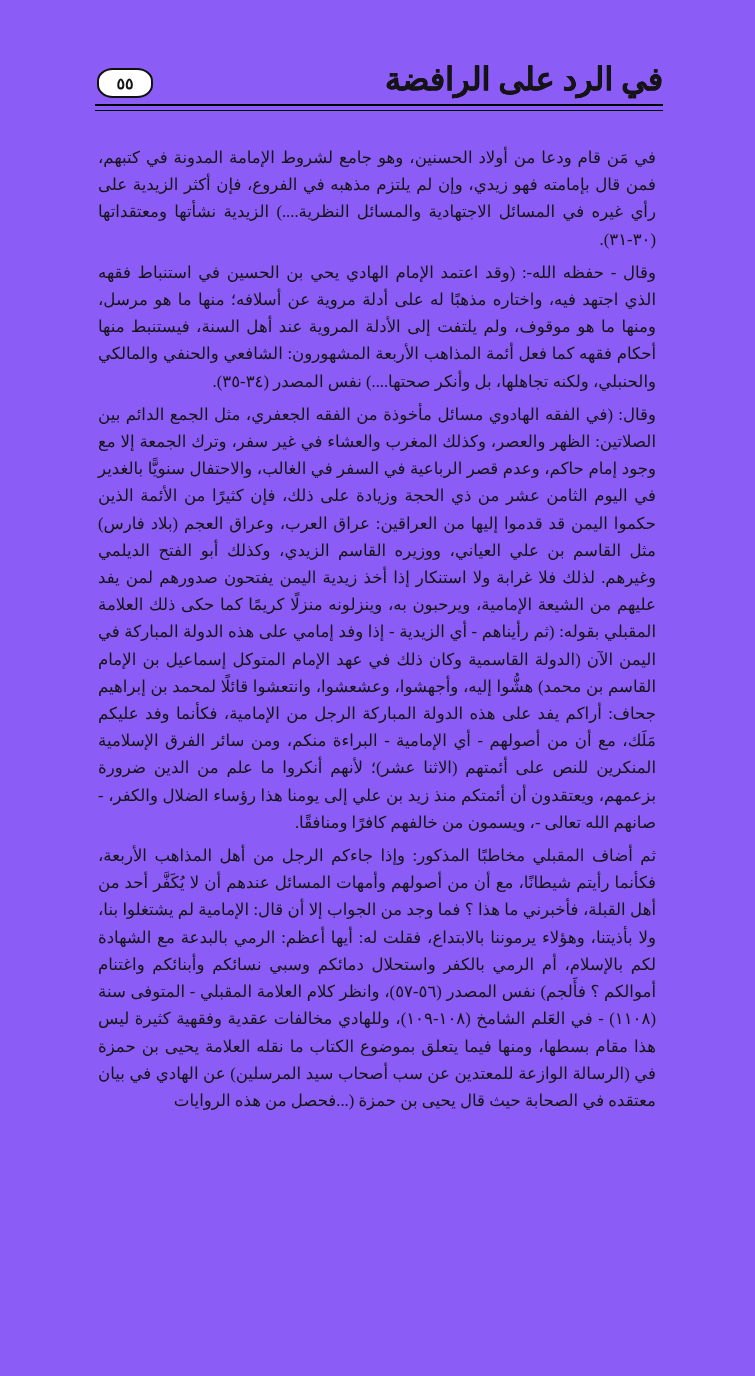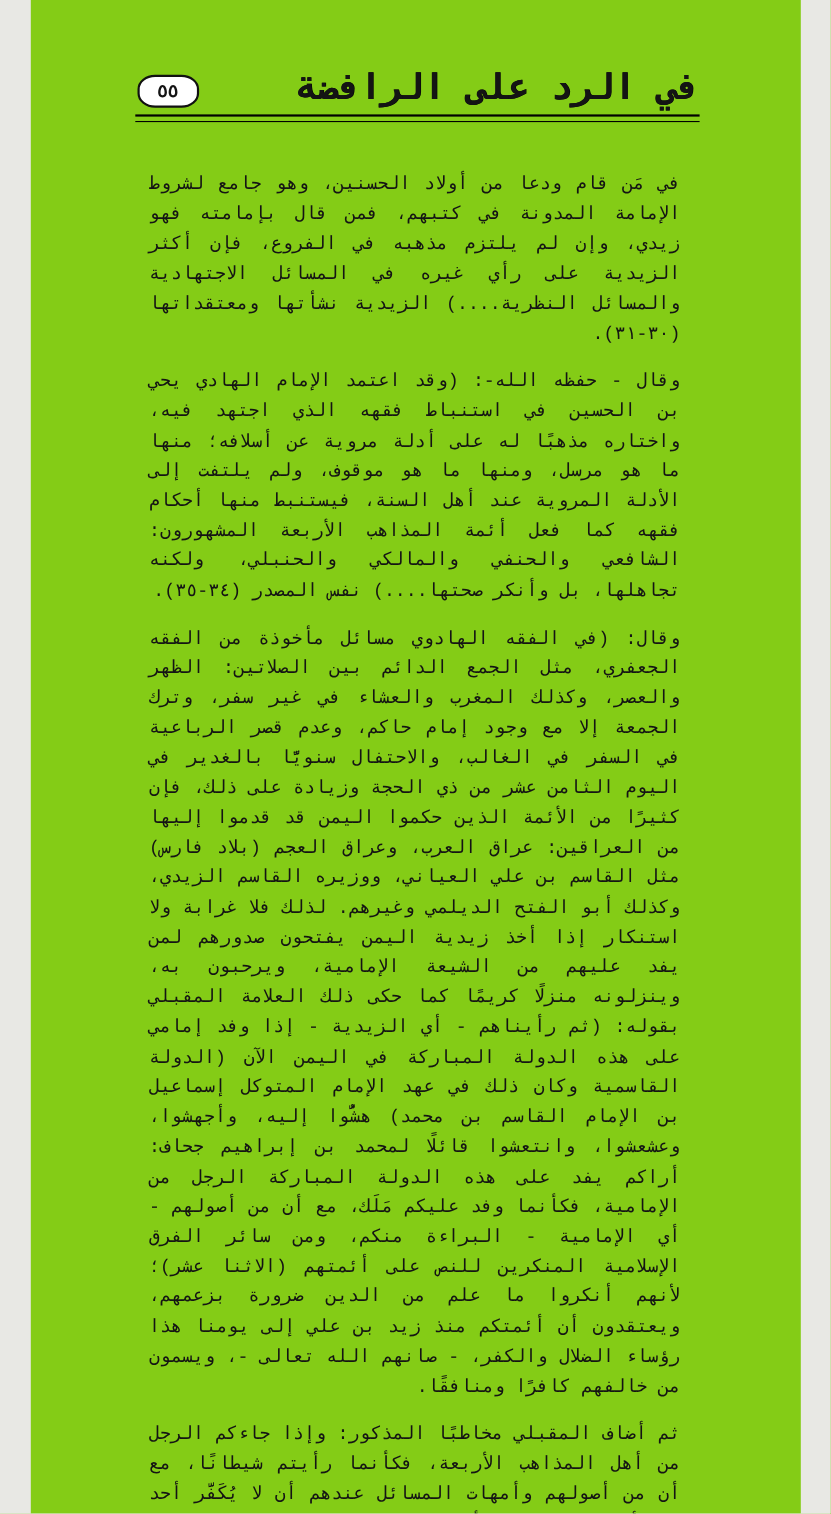--- a/index.html
+++ b/index.html
@@ -2,26 +2,26 @@
 <html lang="ar"><head>
 <meta charset="utf-8">
 <style>
   html, body {
     margin: 0;
     padding: 0;
     background: #e8e8e4;
   }
   .page {
     position: relative;
-    width: 700px;
+    width: 755px;
     height: 1376px;
     margin: 0 auto;
-    background: #84cc16;
+    background: #8b5cf6;
     box-sizing: border-box;
-    font-family: Liberation Mono, monospace;
+    font-family: Liberation Serif, serif;
     color: #141414;
     overflow: hidden;
   }
   .header {
     position: absolute;
     top: 62px;
     left: 95px;
     right: 92px;
     height: 40px;
   }
@@ -63,21 +63,21 @@
     position: absolute;
     top: 138px;
     left: 92px;
     right: 93px;
     direction: rtl;
     text-align: justify;
     font-size: 16.6px;
     line-height: 27.2px;
   }
   .body-text p {
-    margin: 16px;
+    margin: 6px;
     padding: 0;
   }
 </style>
 </head>
 <body>
 
 <div class="page">
 
   <header class="header">
     <div class="page-number-badge">٥٥</div>

